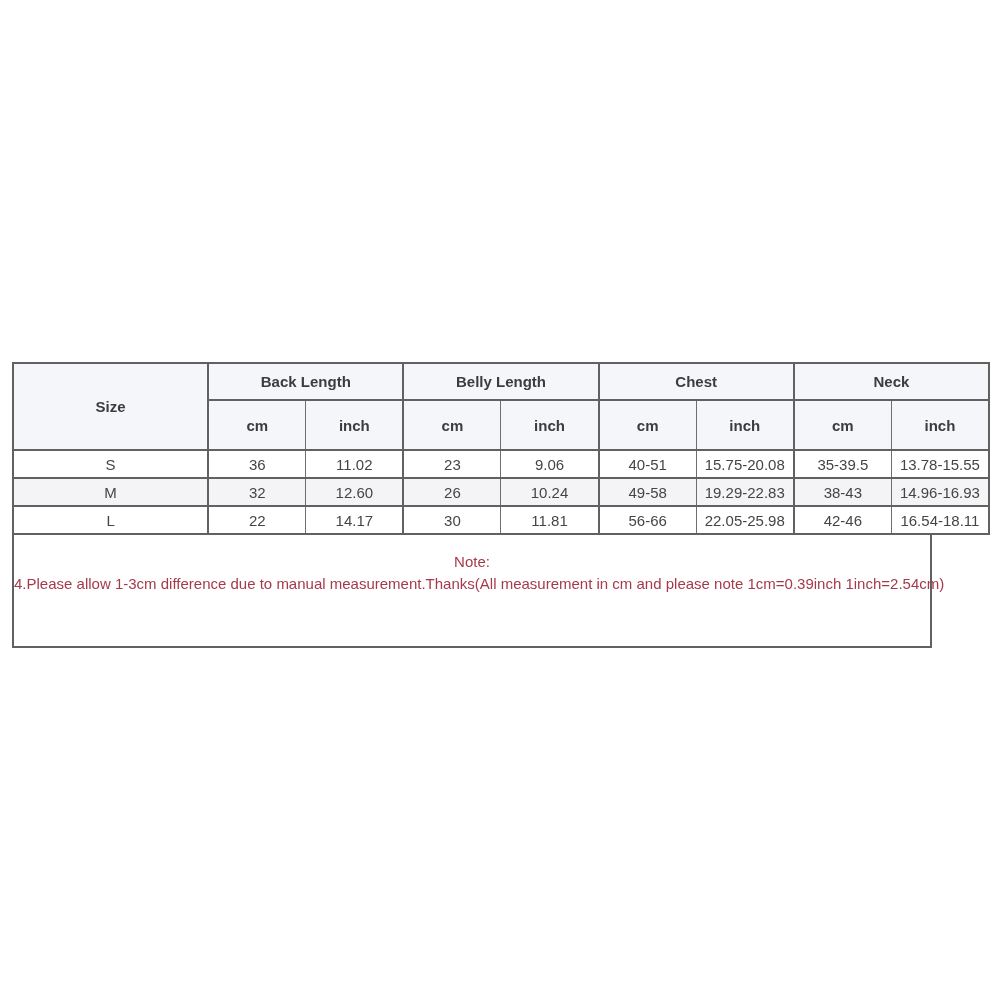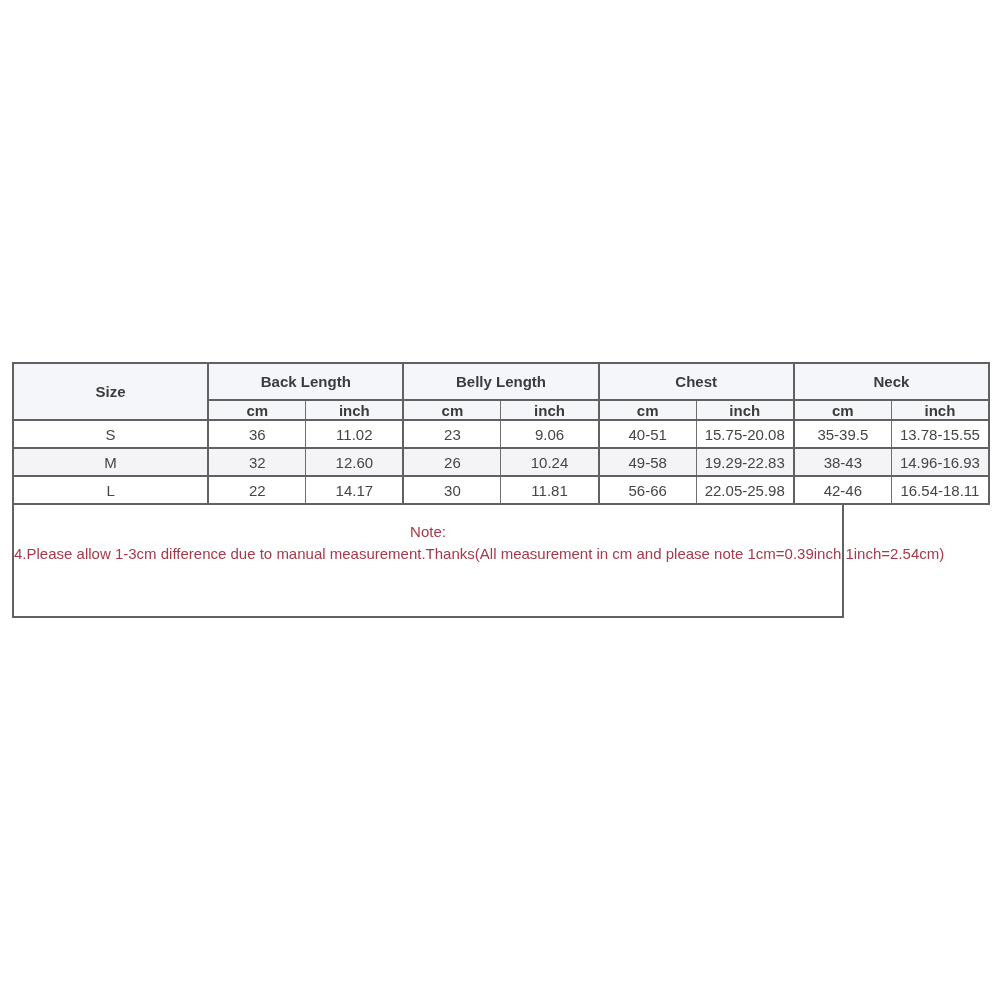--- a/index.html
+++ b/index.html
@@ -42,25 +42,25 @@
     overflow: hidden;
     white-space: nowrap;
   }
   .size-table .group-start { border-left: 2px solid #616161; }
   .size-table thead th {
     background: #f5f6f9;
     font-weight: bold;
     color: #3c3c3e;
   }
   .size-table tr.group-row th { height: 37px; }
-  .size-table tr.unit-row th { height: 20px; }
+  .size-table tr.unit-row th { height: 50px; }
   .size-table tbody tr { height: 28px; background: #ffffff; }
   .size-table tbody tr.alt { background: #f4f4f6; }
   .note-box {
-    width: 832px;
+    width: 920px;
     min-height: 113px;
     border-left: 2px solid #616161;
     border-right: 2px solid #616161;
     border-bottom: 2px solid #616161;
     background: #ffffff;
     text-align: center;
     padding-top: 16px;
     padding-bottom: 8px;
   }
   .note-box .note-line {

